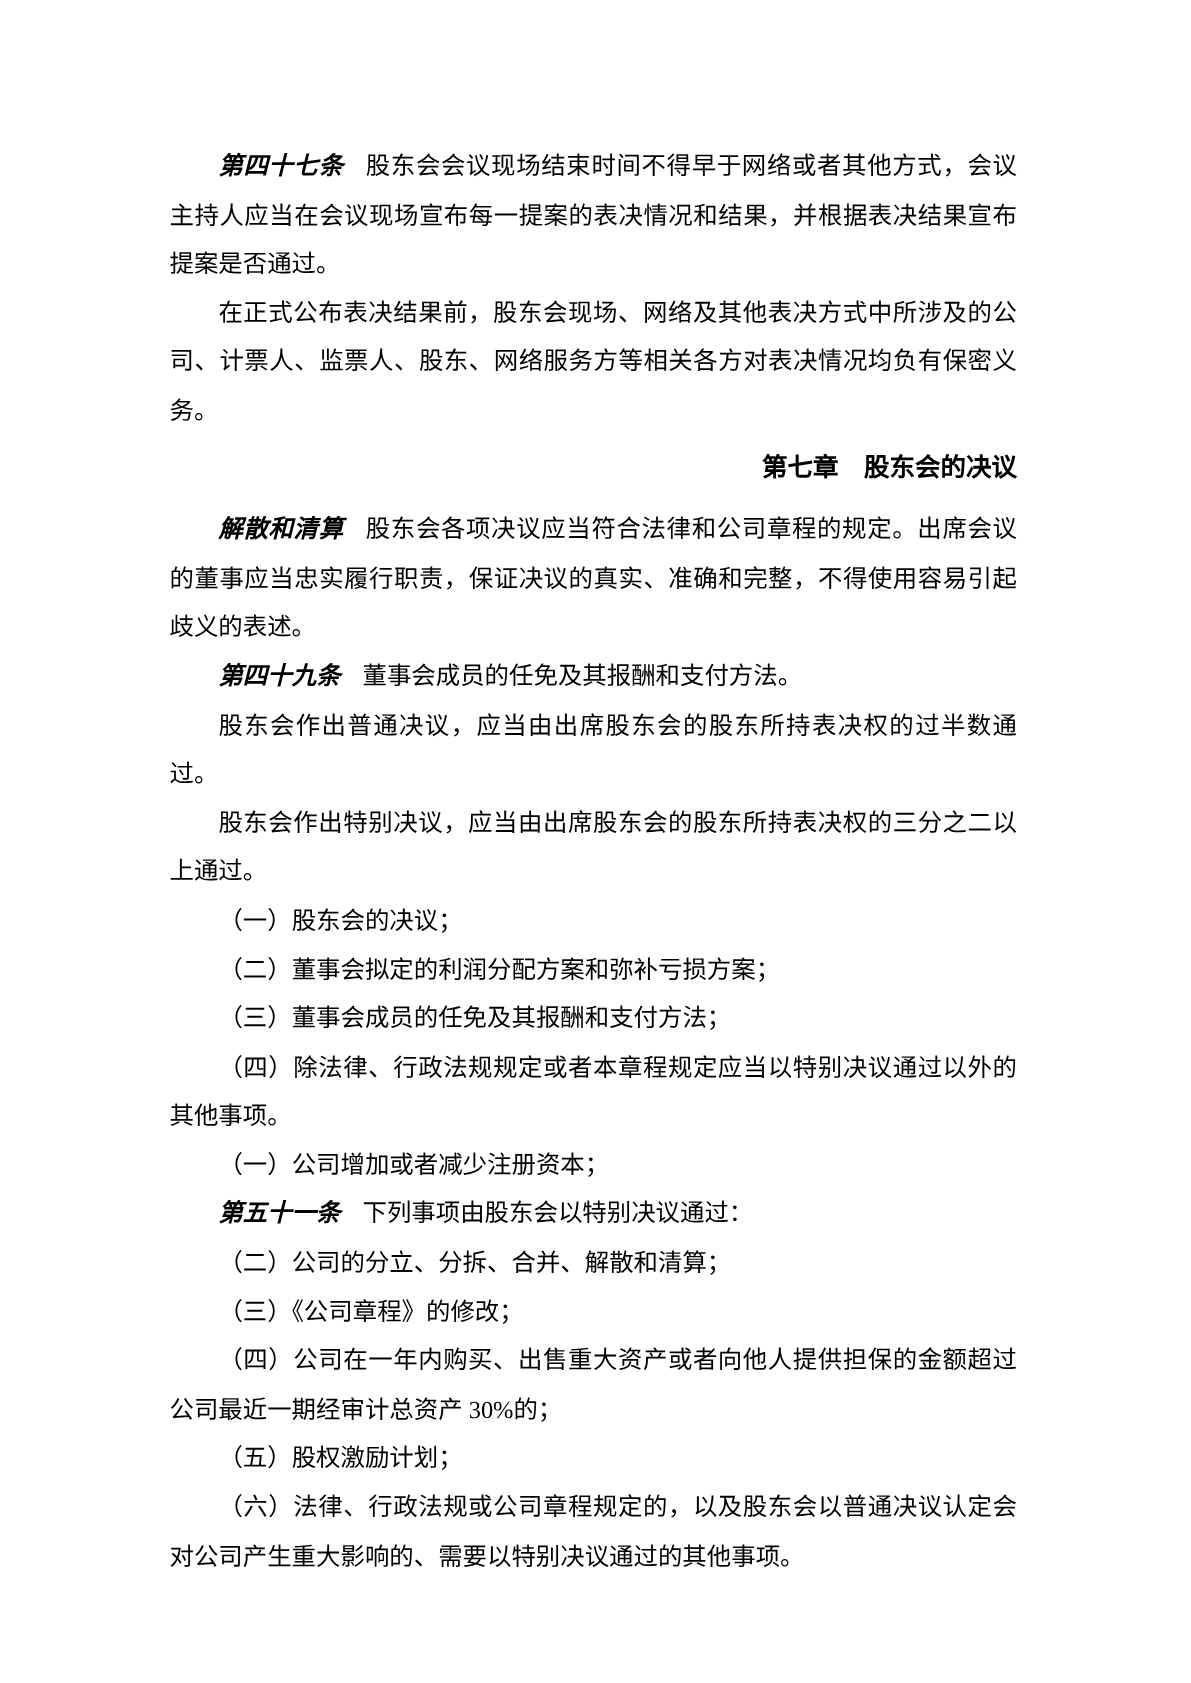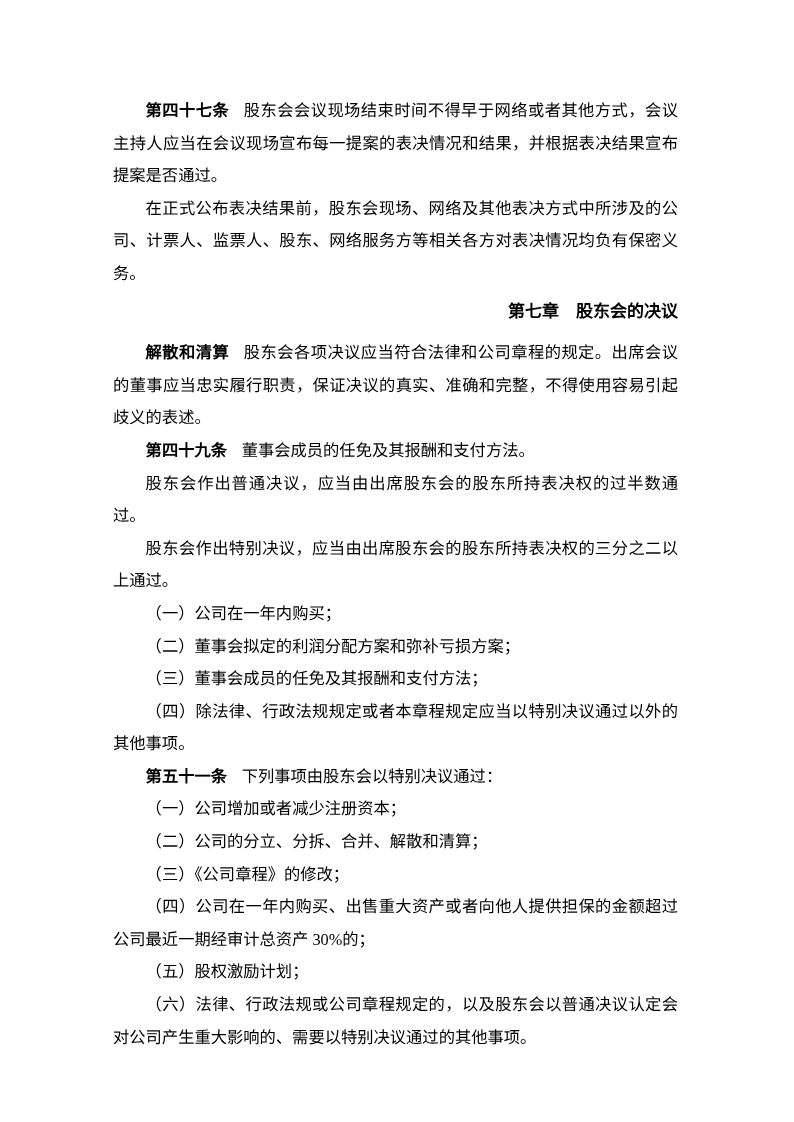--- a/index.html
+++ b/index.html
@@ -28,20 +28,21 @@
     margin: 0;
     font-size: 16.3px;
     line-height: 32.6px;
     text-align: justify;
     text-indent: 2em;
     word-break: break-all;
   }
   .article-label {
     font-weight: bold;
     margin-right: 0.9em;
+    font-style: italic;
   }
   .chapter-heading {
     margin: 5px 0 9px 0;
     font-size: 17px;
     line-height: 32.6px;
     font-weight: bold;
     text-align: right;
     text-indent: 0;
   }
 </style>
@@ -50,25 +51,25 @@
 
 <main class="page">
   <section class="doc-body" id="doc-body">
       <p class="para"><b class="article-label">第四十七条</b><span>股东会会议现场结束时间不得早于网络或者其他方式，会议主持人应当在会议现场宣布每一提案的表决情况和结果，并根据表决结果宣布提案是否通过。</span></p>
       <p class="para"><span>在正式公布表决结果前，股东会现场、网络及其他表决方式中所涉及的公司、计票人、监票人、股东、网络服务方等相关各方对表决情况均负有保密义务。</span></p>
       <p class="chapter-heading">第七章　股东会的决议</p>
       <p class="para"><b class="article-label">解散和清算</b><span>股东会各项决议应当符合法律和公司章程的规定。出席会议的董事应当忠实履行职责，保证决议的真实、准确和完整，不得使用容易引起歧义的表述。</span></p>
       <p class="para"><b class="article-label">第四十九条</b><span>董事会成员的任免及其报酬和支付方法。</span></p>
       <p class="para"><span>股东会作出普通决议，应当由出席股东会的股东所持表决权的过半数通过。</span></p>
       <p class="para"><span>股东会作出特别决议，应当由出席股东会的股东所持表决权的三分之二以上通过。</span></p>
-      <p class="para"><span>（一）公司在一年内购买；</span></p>
+      <p class="para"><span>（一）股东会的决议；</span></p>
       <p class="para"><span>（二）董事会拟定的利润分配方案和弥补亏损方案；</span></p>
       <p class="para"><span>（三）董事会成员的任免及其报酬和支付方法；</span></p>
       <p class="para"><span>（四）除法律、行政法规规定或者本章程规定应当以特别决议通过以外的其他事项。</span></p>
+      <p class="para"><span>（一）公司增加或者减少注册资本；</span></p>
       <p class="para"><b class="article-label">第五十一条</b><span>下列事项由股东会以特别决议通过：</span></p>
-      <p class="para"><span>（一）公司增加或者减少注册资本；</span></p>
       <p class="para"><span>（二）公司的分立、分拆、合并、解散和清算；</span></p>
       <p class="para"><span>（三）《公司章程》的修改；</span></p>
       <p class="para"><span>（四）公司在一年内购买、出售重大资产或者向他人提供担保的金额超过公司最近一期经审计总资产 30%的；</span></p>
       <p class="para"><span>（五）股权激励计划；</span></p>
       <p class="para"><span>（六）法律、行政法规或公司章程规定的，以及股东会以普通决议认定会对公司产生重大影响的、需要以特别决议通过的其他事项。</span></p>
     </section>
 </main>
 
 </body></html>

